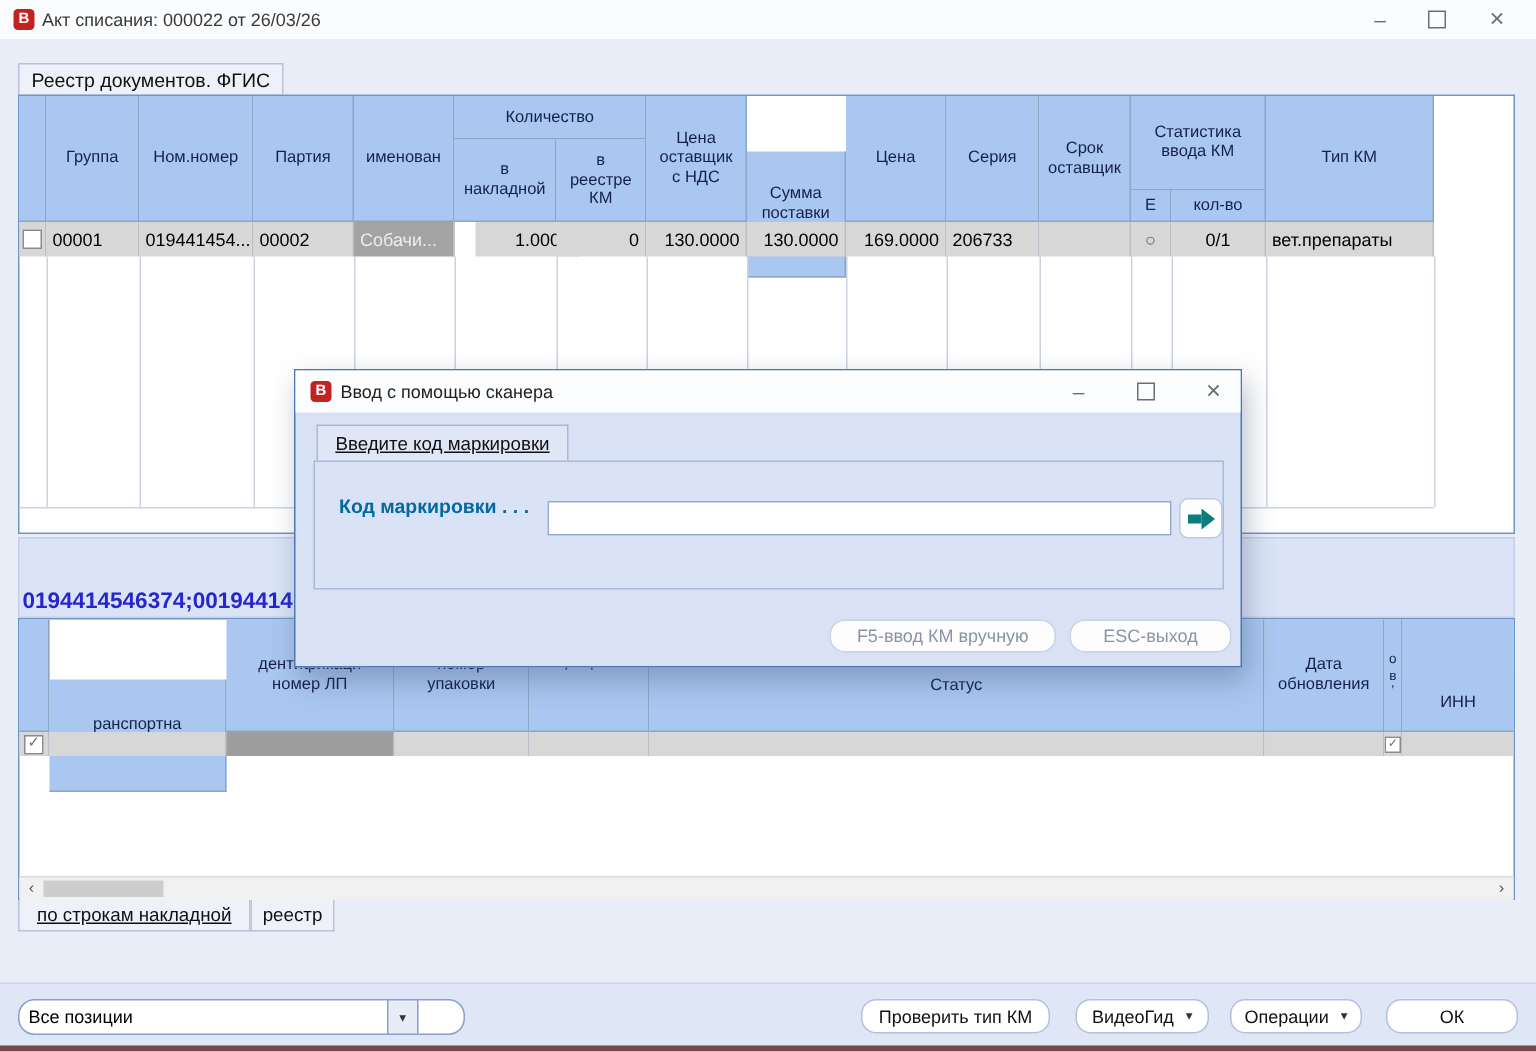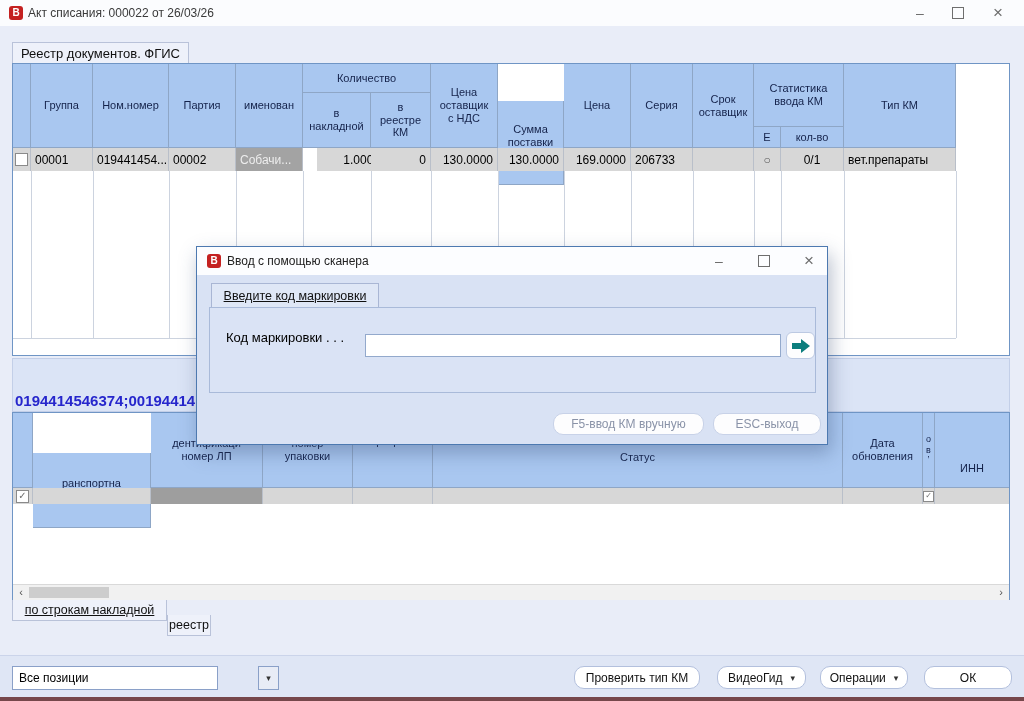--- a/index.html
+++ b/index.html
@@ -189,26 +189,26 @@
     <div class="sbar" style="left:0;top:171px;width:996px;height:15px;">
       <div class="sbtn" style="left:2px;">‹</div>
       <div class="sthumb" style="left:16px;width:80px;"></div>
       <div class="sbtn" style="left:982px;">›</div>
     </div>
   </div>
 
   <div class="tab active" style="left:12px;top:600px;width:155px;height:21px;font-size:12.5px;border-top:none;">
     <span>по строкам накладной</span>
   </div>
-  <div class="tab" style="left:167px;top:615px;width:44px;height:21px;font-size:12.5px;border-top:none;">
+  <div class="tab" style="left:167px;top:600px;width:56px;height:21px;font-size:12.5px;border-top:none;">
     <span>реестр</span>
   </div>
 
   <div class="footer-band"></div>
-  <div class="combo-field" style="left:12px;top:666px;width:206px;height:24px;">Все позиции</div>
+  <div class="combo-field" style="left:12px;top:666px;width:298px;height:24px;border-radius:11px;">Все позиции</div>
   <div class="combo-btn" style="left:258px;top:666px;width:21px;height:24px;">▾</div>
 
   <div class="btn" style="left:574px;top:666px;width:126px;height:23px;">
     <span>Проверить тип КМ</span>
   </div>
   <div class="btn" style="left:717px;top:666px;width:89px;height:23px;">
     <span>ВидеоГид</span>
     <span class="dd">▾</span>
   </div>
   <div class="btn" style="left:820px;top:666px;width:88px;height:23px;">
@@ -230,21 +230,21 @@
           <span class="maxbox"></span>
         </div>
       <div class="winctl" style="left:595px;top:1px;font-size:17px;">×</div>
     </div>
 
     <div class="tab active" style="left:14px;top:36px;width:168px;height:24px;font-size:12.5px;background:#dfe7f6;border-color:#a9b6d4;border-bottom:none;">
       <span>Введите код маркировки</span>
     </div>
 
     <div class="group-box" style="left:12px;top:60px;width:607px;height:86px;">
-      <div class="abs" style="left:16px;top:22px;font-size:13px;color:#000000;">Код маркировки . . .</div>
+      <div class="abs" style="left:16px;top:22px;font-size:13px;color:#0369a1;font-weight:bold;">Код маркировки . . .</div>
       <div class="input" style="left:155px;top:26px;width:416px;height:23px;"></div>
       <div class="arrow-btn" style="left:576px;top:24px;">
         <span class="arrow-shape">
             <span class="bar"></span>
             <span class="tri"></span>
           </span>
       </div>
     </div>
 
     <div class="dlg-btn" style="left:356px;top:166px;width:151px;height:22px;">

